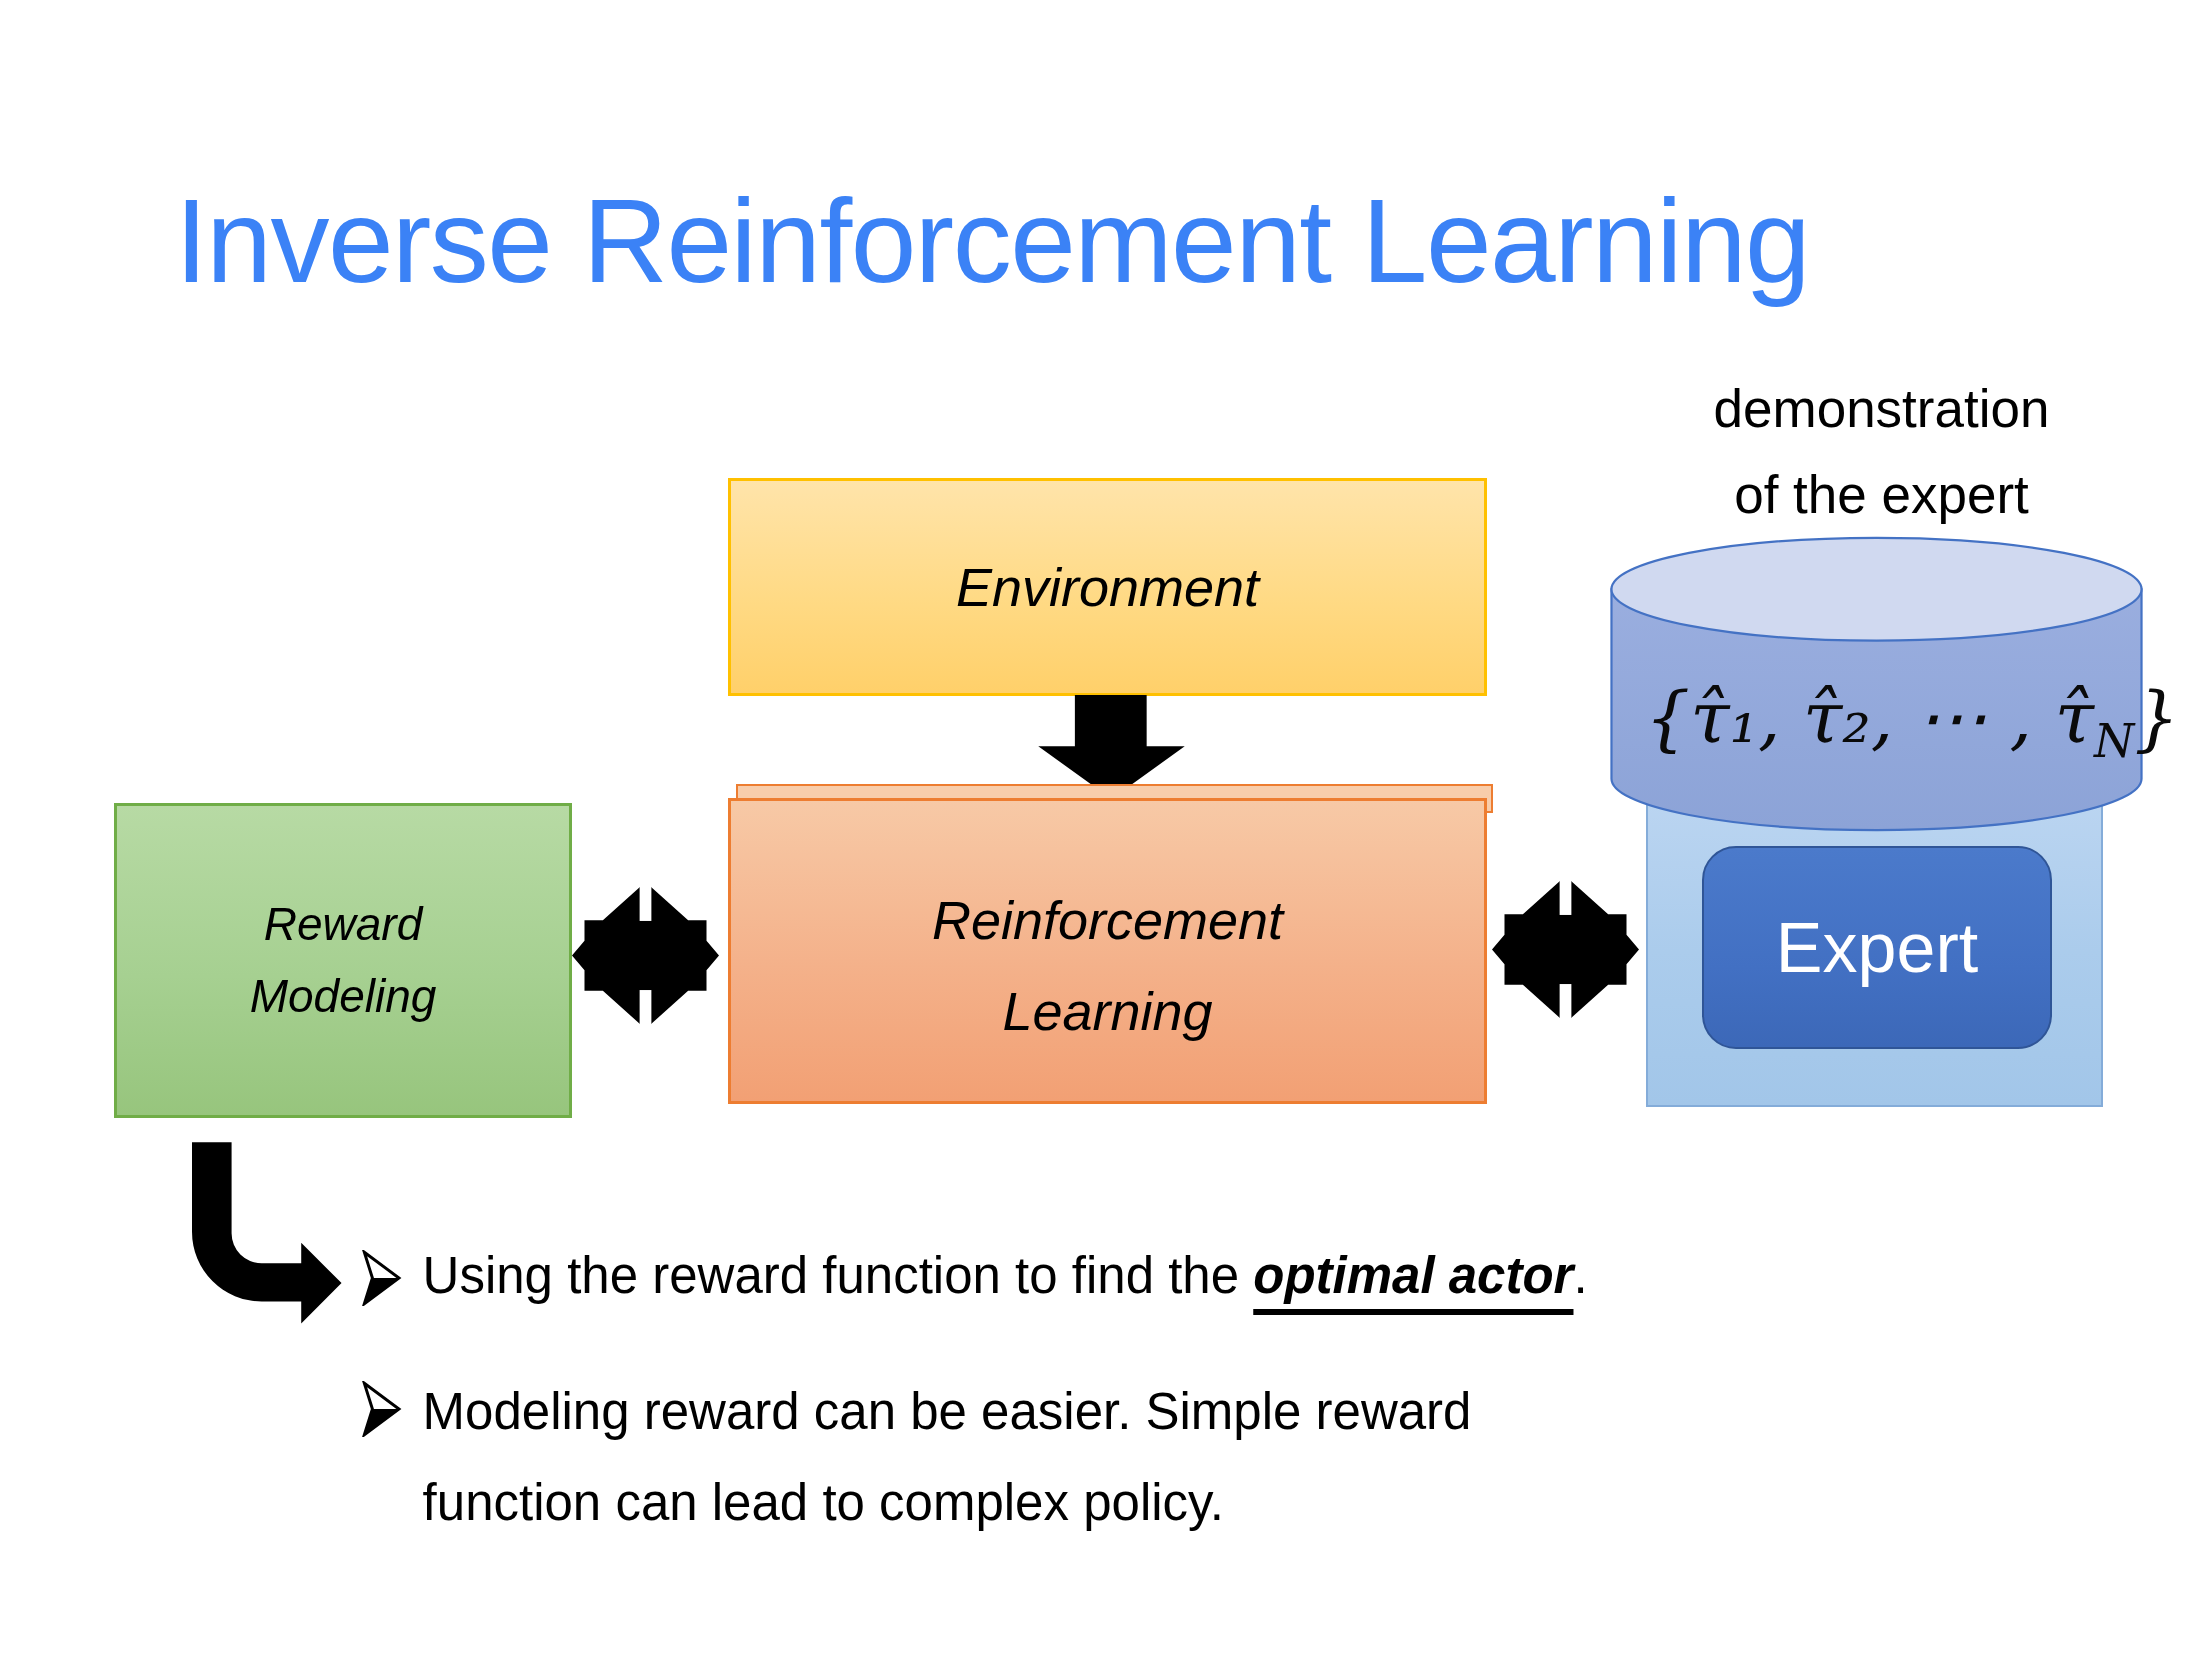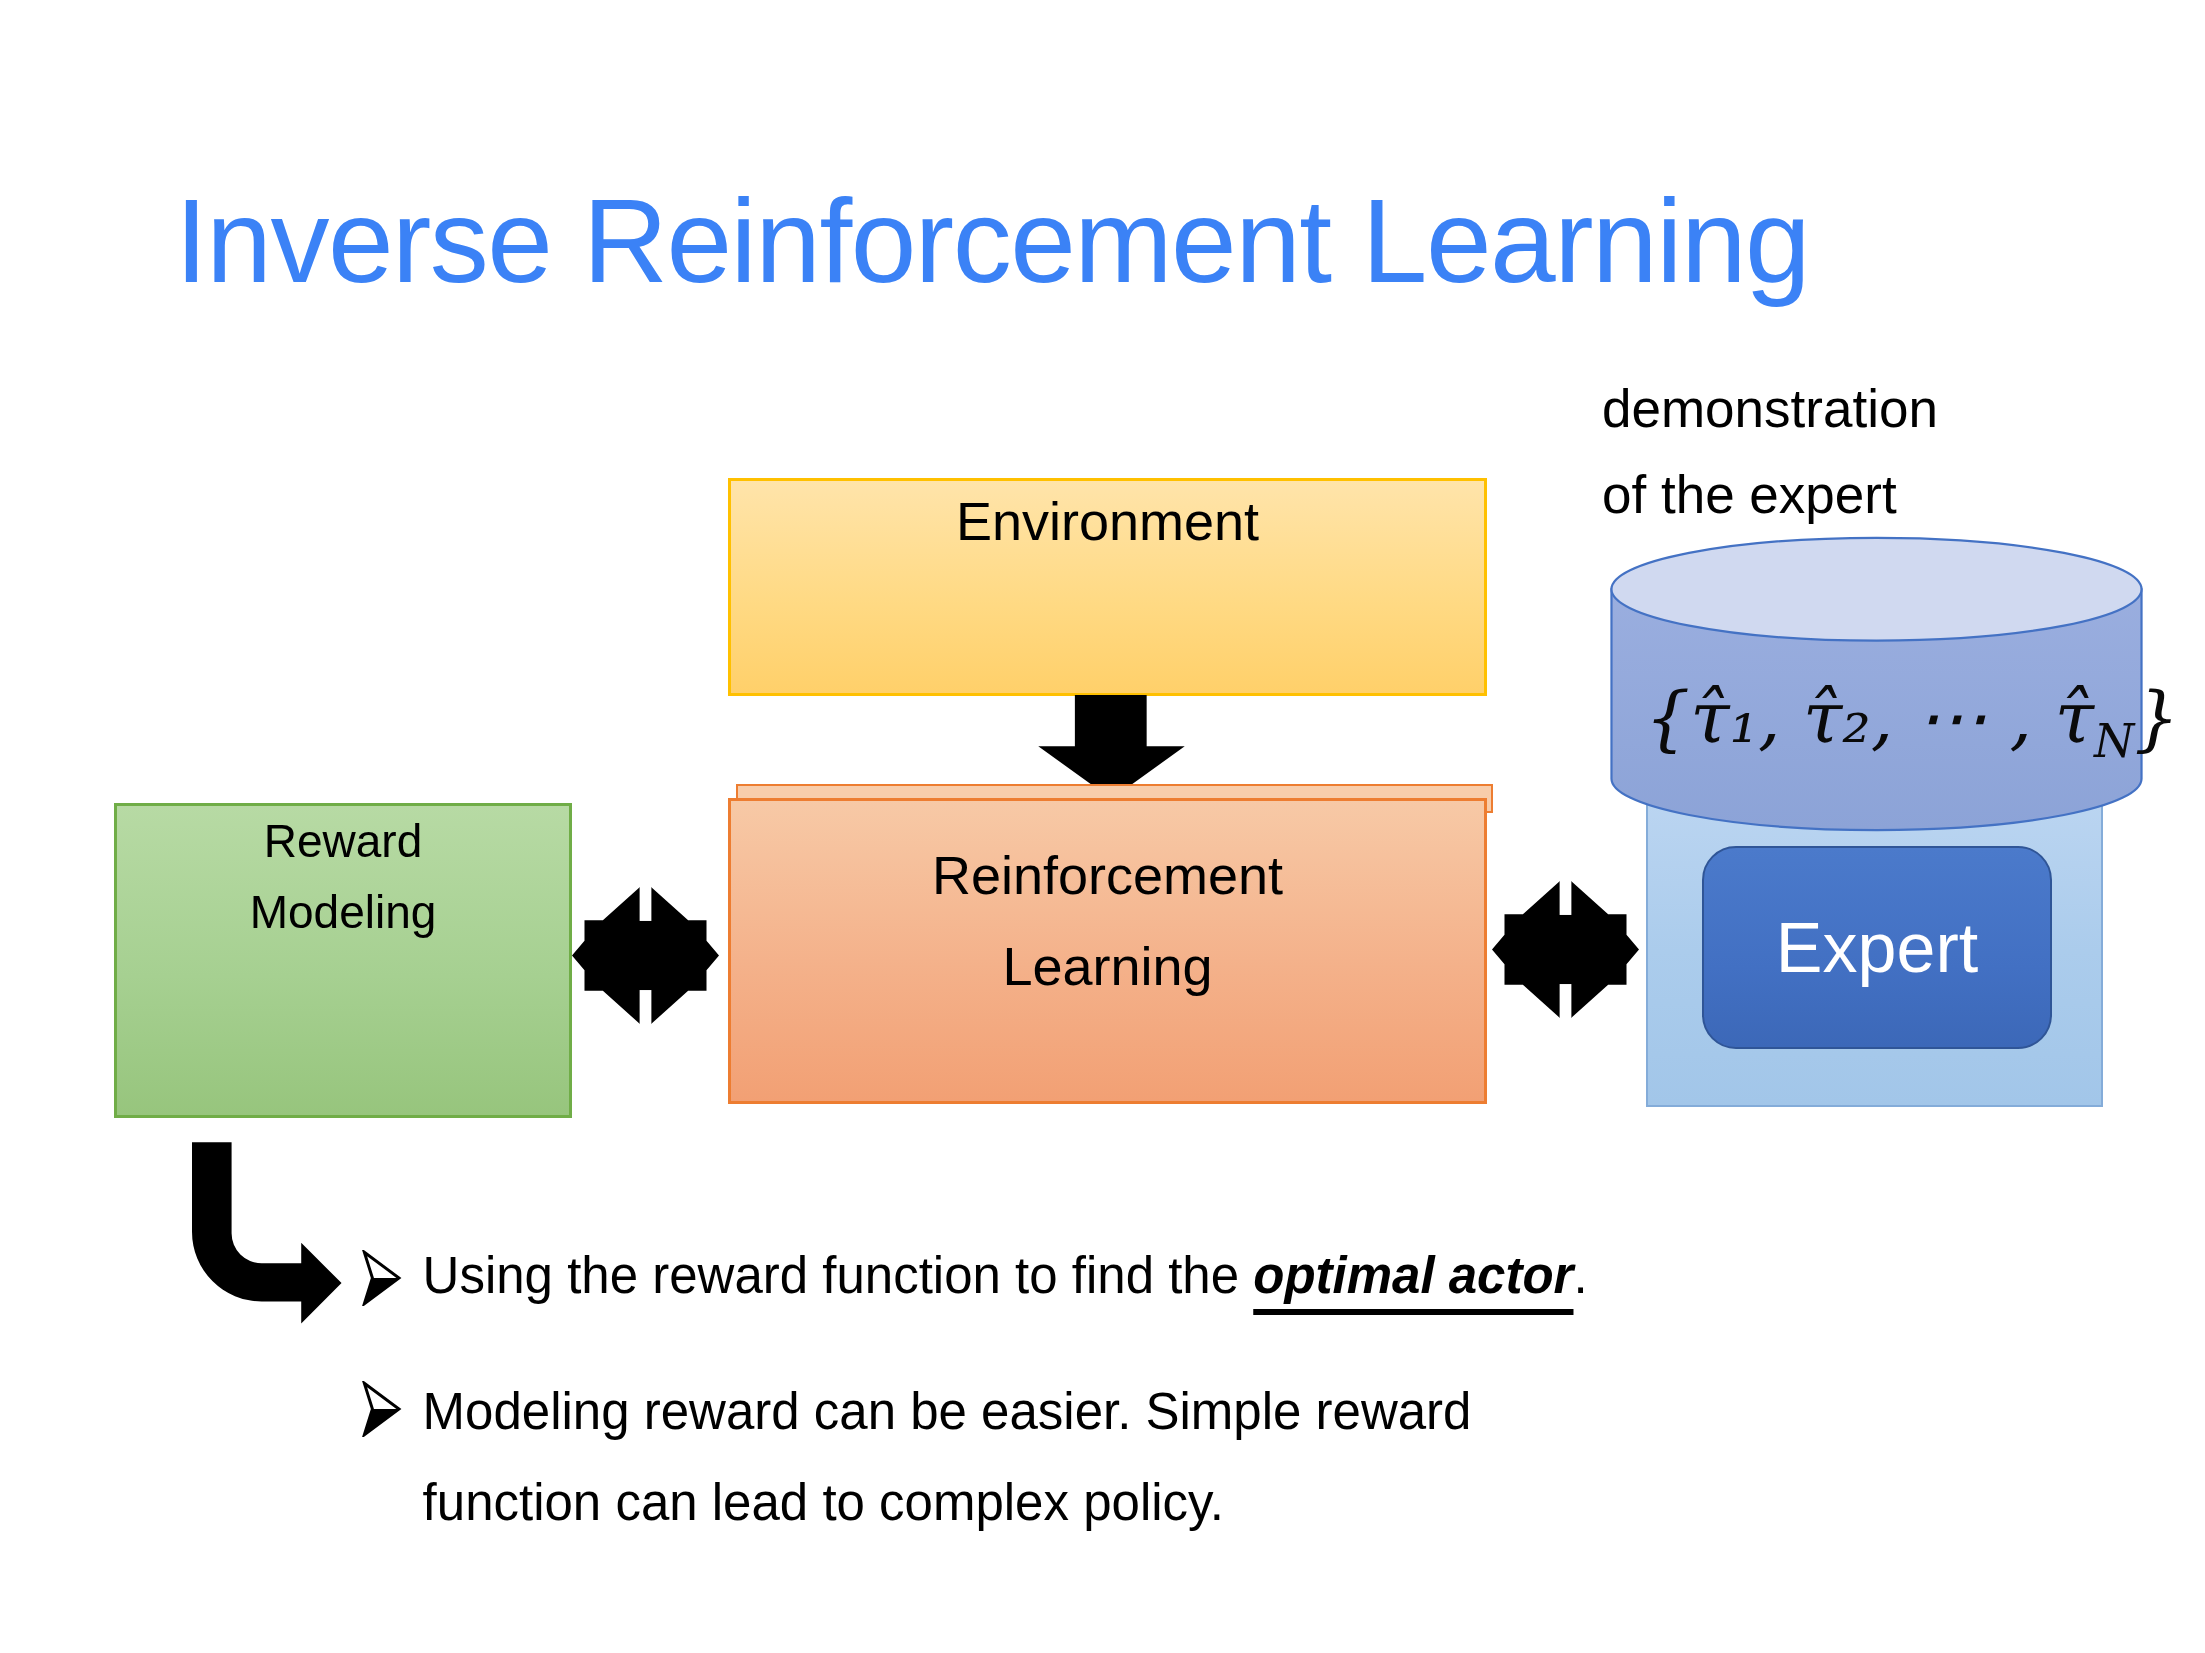--- a/index.html
+++ b/index.html
@@ -2,24 +2,24 @@
 <html style="font-size:11.8px"><head>
 <meta charset="utf-8">
 <style>
   html,body{margin:0;padding:0;background:#ffffff;}
   .slide{position:relative;width:2205px;height:1654px;background:#ffffff;overflow:hidden;
          font-family:"Liberation Sans",sans-serif;color:#000;}
   .abs{position:absolute;}
 
   .title{left:175px;top:180px;font-size:118px;line-height:1.05;color:#3b82f6;letter-spacing:-1.5px;white-space:nowrap;}
 
-  .demo-label{left:1602px;top:366px;width:559px;font-size:53px;line-height:1.62;}
+  .demo-label{left:1602px;top:366px;width:559px;text-align:center;font-size:53px;line-height:1.62;}
 
-  .box{box-sizing:border-box;display:flex;flex-direction:column;
-       align-items:center;text-align:center;}
+  .box{box-sizing:border-box;display:flex;flex-direction:column;justify-content:center;
+       align-items:center;text-align:center;font-style:italic;}
   .box .ln{display:block;}
 
   .env-box{left:728px;top:478px;width:759px;height:218px;border:3.7px solid #FFC000;
            background:linear-gradient(180deg,#FFE4AA 0%,#FFDA85 55%,#FFD06A 100%);
            font-size:54px;line-height:1.5;}
   .rl-strip{left:736px;top:784px;width:757px;height:29px;box-sizing:border-box;
             border:2.9px solid #ED7D31;background:#F8CDAB;}
   .rl-box{left:728px;top:798px;width:759px;height:306px;border:3.7px solid #ED7D31;
           background:linear-gradient(180deg,#F7C9A6 0%,#F4B18A 55%,#F2A074 100%);
           font-size:54px;line-height:1.68;padding-top:29px;}

